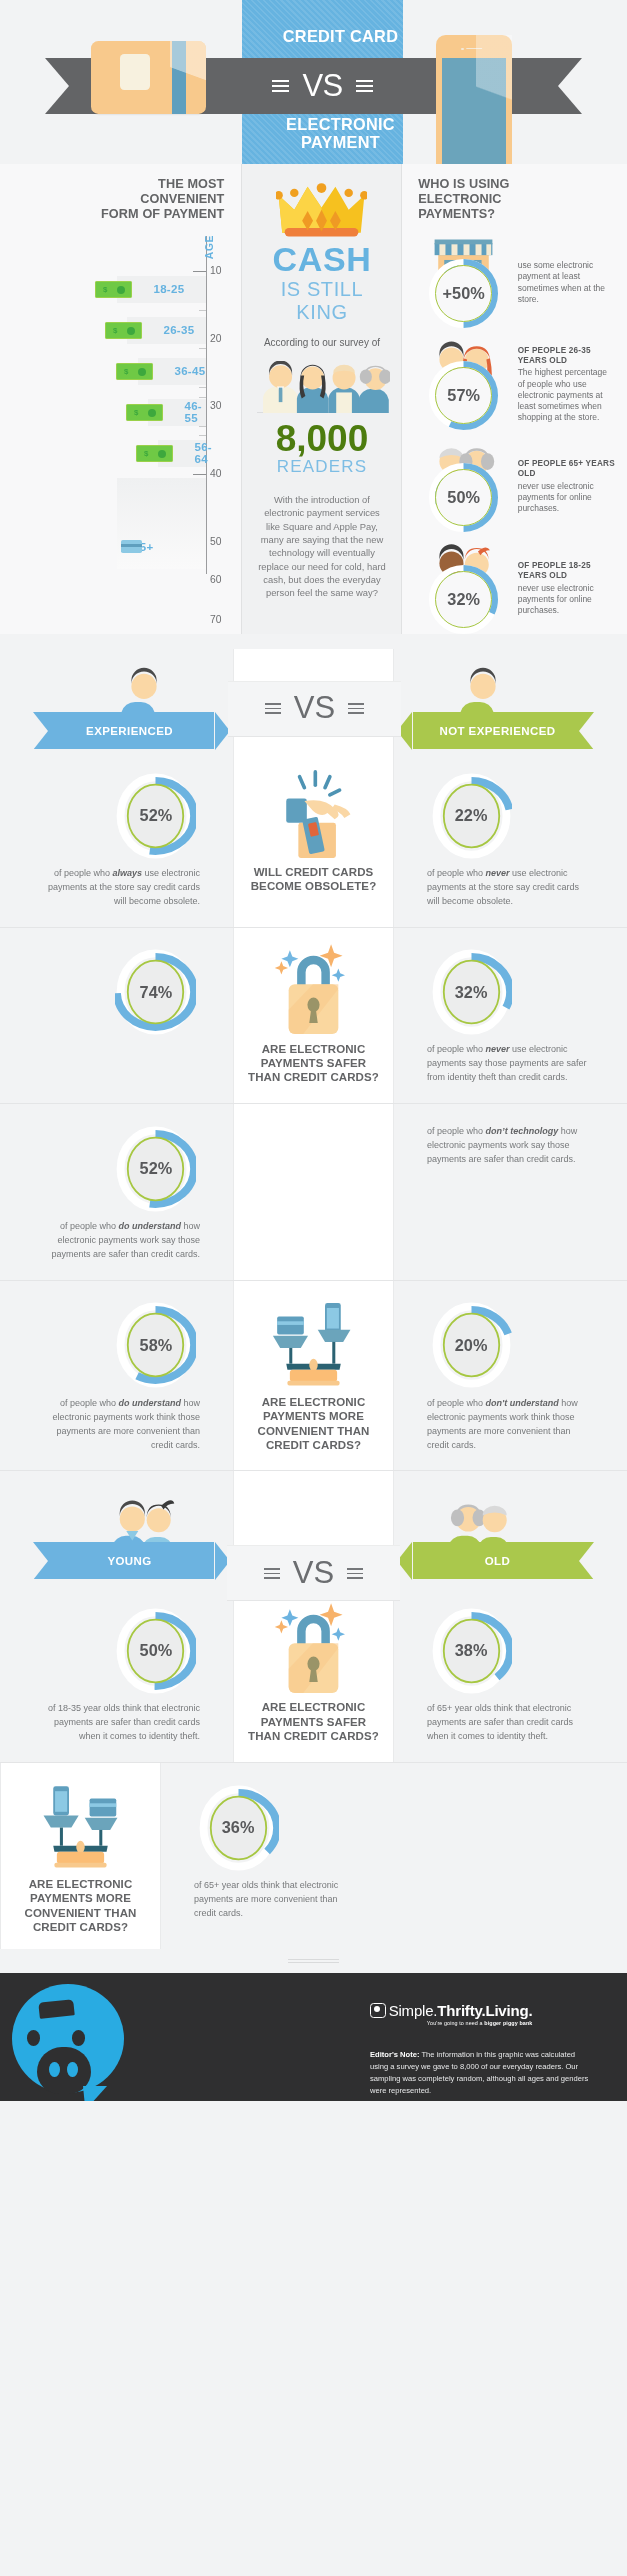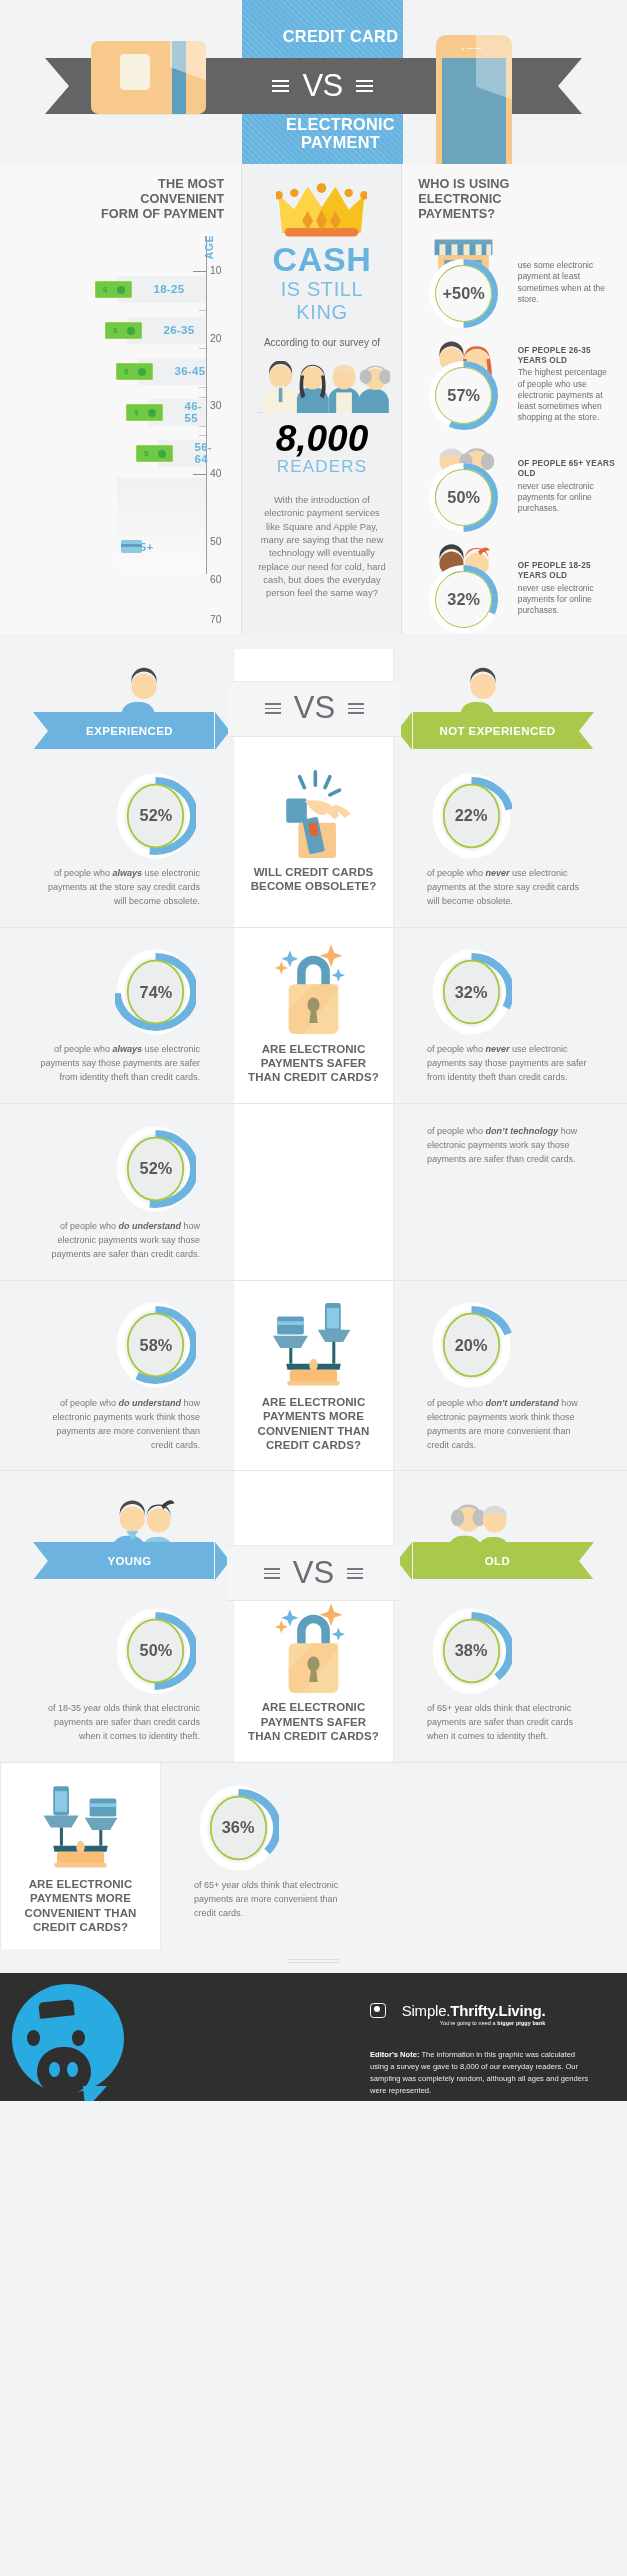--- a/index.html
+++ b/index.html
@@ -96,21 +96,21 @@
   .card-icon{ position:absolute; left:3.6px; top:7.3px; width:20.5px; height:13.3px; background:#8cc9e4; border-radius:1.8px;}
   .card-icon::after{content:""; position:absolute; left:0; top:3.6px; width:20.5px; height:3px; background:#5f9fbe;}
 
   
   .cash-wrap{ padding:13.3px 14.5px 18px; text-align:center; }
   .crown{ margin:4.8px auto 2.4px; width:91px; height:58px; position:relative;}
   .cash-big{ font-size:34px; font-weight:bold; color:#66b3e0; letter-spacing:0.6px; line-height:1;}
   .cash-sub{ font-size:20px; color:#7dbde4; font-weight:300; letter-spacing:0.6px; margin-top:1.2px;}
   .cash-acc{ font-size:10px; font-weight:normal; color:#636466; margin-top:13px;}
   .people-row{ margin:13.3px 0 0; height:52px; position:relative; border-bottom:1.8px solid #dcdddf;}
-  .readers-num{ font-size:37px; font-weight:bold; color:#000000; line-height:1; margin-top:7.3px;font-style:italic;}
+  .readers-num{ font-size:37px; font-weight:bold; color:#4d7c0f; line-height:1; margin-top:7.3px;}
   .readers-word{ font-size:17px; color:#7dbde4; font-weight:300; letter-spacing:1.2px;}
   .cash-para{ font-size:9.4px; line-height:1.42; color:#7b7c7e; margin-top:15.7px; font-weight:300;}
 
   
   .stat{ display:flex; align-items:center; gap:8.5px; margin-top:11px; min-height:89px; }
   .stat .viz{ position:relative; width:91px; height:91px; flex:0 0 91px;}
   .stat .txt{ flex:1; font-size:8.5px; line-height:1.33; color:#6d6e70; font-weight:300;}
   .stat .txt b{ display:block; color:#58595b; font-weight:bold; font-size:8.2px; letter-spacing:0.2px; line-height:1.25; margin-bottom:1.2px;}
   .ring{ position:absolute; left:11px; bottom:0; width:69px; height:69px; border-radius:50%;}
   .ring .inner{
@@ -163,21 +163,21 @@
   .footer{ position:relative; height:128px; background:#2f2f30; overflow:hidden;}
   .pig{ position:absolute; left:12px; top:11px; width:112px; height:109px; background:#29abe2; border-radius:50%;}
   .pig .ear{ position:absolute; left:27px; top:17px; width:35px; height:15.7px; background:#2f2f30; border-radius:4.8px 4.8px 1.2px 1.2px; transform:rotate(-6deg);}
   .pig .eye{ position:absolute; top:46px; width:13.3px; height:15.7px; background:#2f2f30; border-radius:50%;}
   .pig .eye.l{ left:15px;} .pig .eye.r{ left:60px;}
   .pig .snout{ position:absolute; left:25.4px; top:63px; width:54px; height:47px; background:#2f2f30; border-radius:27px 27px 24px 24px;}
   .pig .nos{ position:absolute; top:14.5px; width:11px; height:15.7px; background:#29abe2; border-radius:50%;}
   .pig .nos.a{ left:12px;} .pig .nos.b{ left:30px;}
   .pig .tail{ position:absolute; left:71px; top:102px; width:24px; height:24px; background:#29abe2; clip-path:polygon(0 0,100% 0,10% 100%);}
   .brand{ position:absolute; left:370px; top:29px; color:#fff;}
-  .brand .logo-row{ display:flex; align-items:center; gap:16px;justify-content:space-between;}
+  .brand .logo-row{ display:flex; align-items:center; gap:3px;justify-content:space-between;}
   .brand .logo-mark{ width:15.7px; height:15.7px; border:1.8px solid #fff; border-radius:3.6px; position:relative;}
   .brand .logo-mark::after{content:""; position:absolute; left:3px; top:2.4px; width:6px; height:6px; border-radius:50%; background:#fff;}
   .brand .name{ font-size:15px; font-weight:bold; letter-spacing:-0.2px;}
   .brand .name .thin{ font-weight:300;}
   .brand .tag{ font-size:5.4px; text-align:right; margin-top:0.6px; letter-spacing:0.1px;}
   .brand .tag b{ font-weight:bold;}
   .note{ position:absolute; left:370px; top:76px; width:225px; color:#e7e8e9; font-size:7.6px; line-height:1.6; font-weight:300;}
   .note b{ font-weight:bold; color:#fff;}
 
   .sep-lines{ height:24px; display:flex; flex-direction:column; align-items:center; justify-content:center; gap:2.4px; background:#f2f3f4;}
@@ -623,21 +623,20 @@
     <div class="grow">
       <div class="gcell">
         <div class="donut">
           <svg viewBox="0 0 134 146" width="81" height="88" style="position:absolute;inset:0">
             <ellipse cx="67" cy="73" rx="58" ry="64" fill="none" stroke="#ffffff" stroke-width="13"></ellipse>
             <ellipse cx="67" cy="73" rx="58" ry="64" fill="none" stroke="#6cb3e0" stroke-width="13" stroke-dasharray="285 385" transform="rotate(-90 67 73)"></ellipse>
             <ellipse cx="67" cy="73" rx="46" ry="52" fill="#eceded" stroke="#a6c741" stroke-width="3"></ellipse>
           </svg>
           <div class="val">74%</div>
         </div>
-        <div class="cap"><span>of people who </span><i>always</i><span> use electronic payments say those payments are safer from identity theft than credit cards.</span></div>
       </div>
 
       <div class="gcenter">
         <div class="icon-slot">
           <svg viewBox="0 0 150 170" width="91" height="103">
             <g fill="#6cb3e0">
                 <path d="M36 22 l4 10 10 4 -10 4 -4 10 -4-10 -10-4 10-4z" opacity=".95"></path>
               <path d="M116 52 l3 8 8 3 -8 3 -3 8 -3-8 -8-3 8-3z"></path>
               </g>
             <g fill="#f7b26a">

